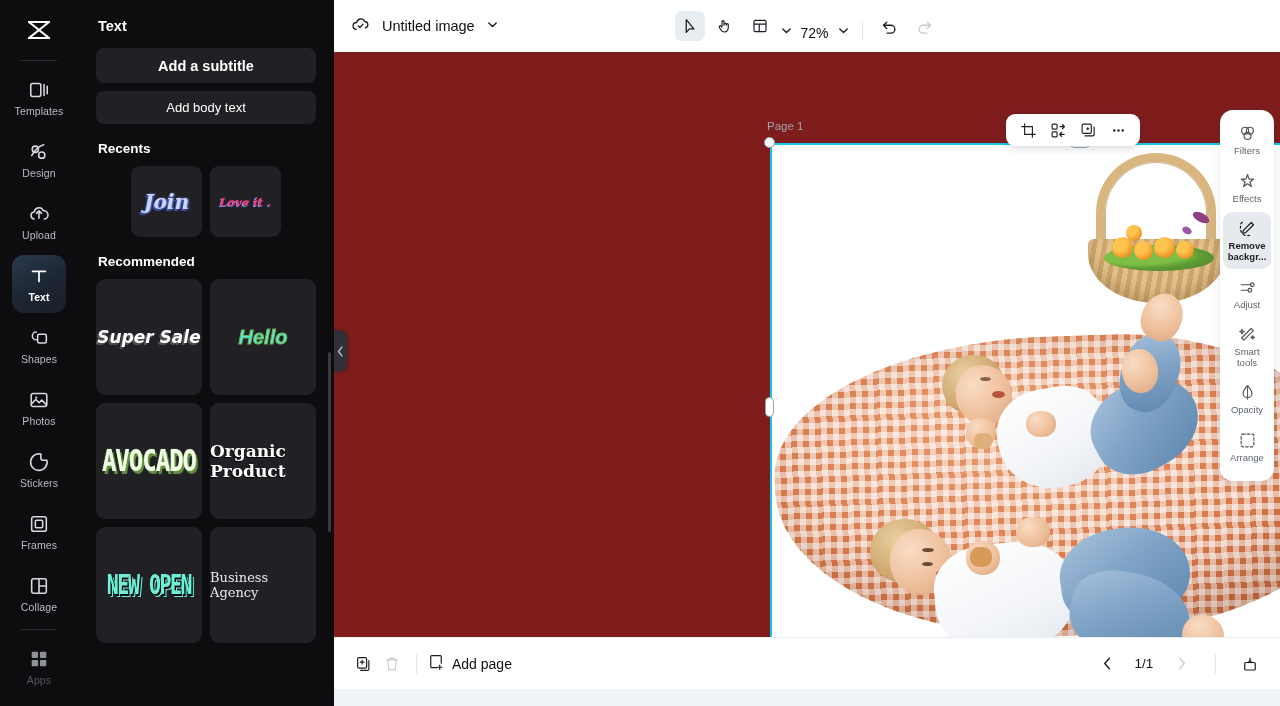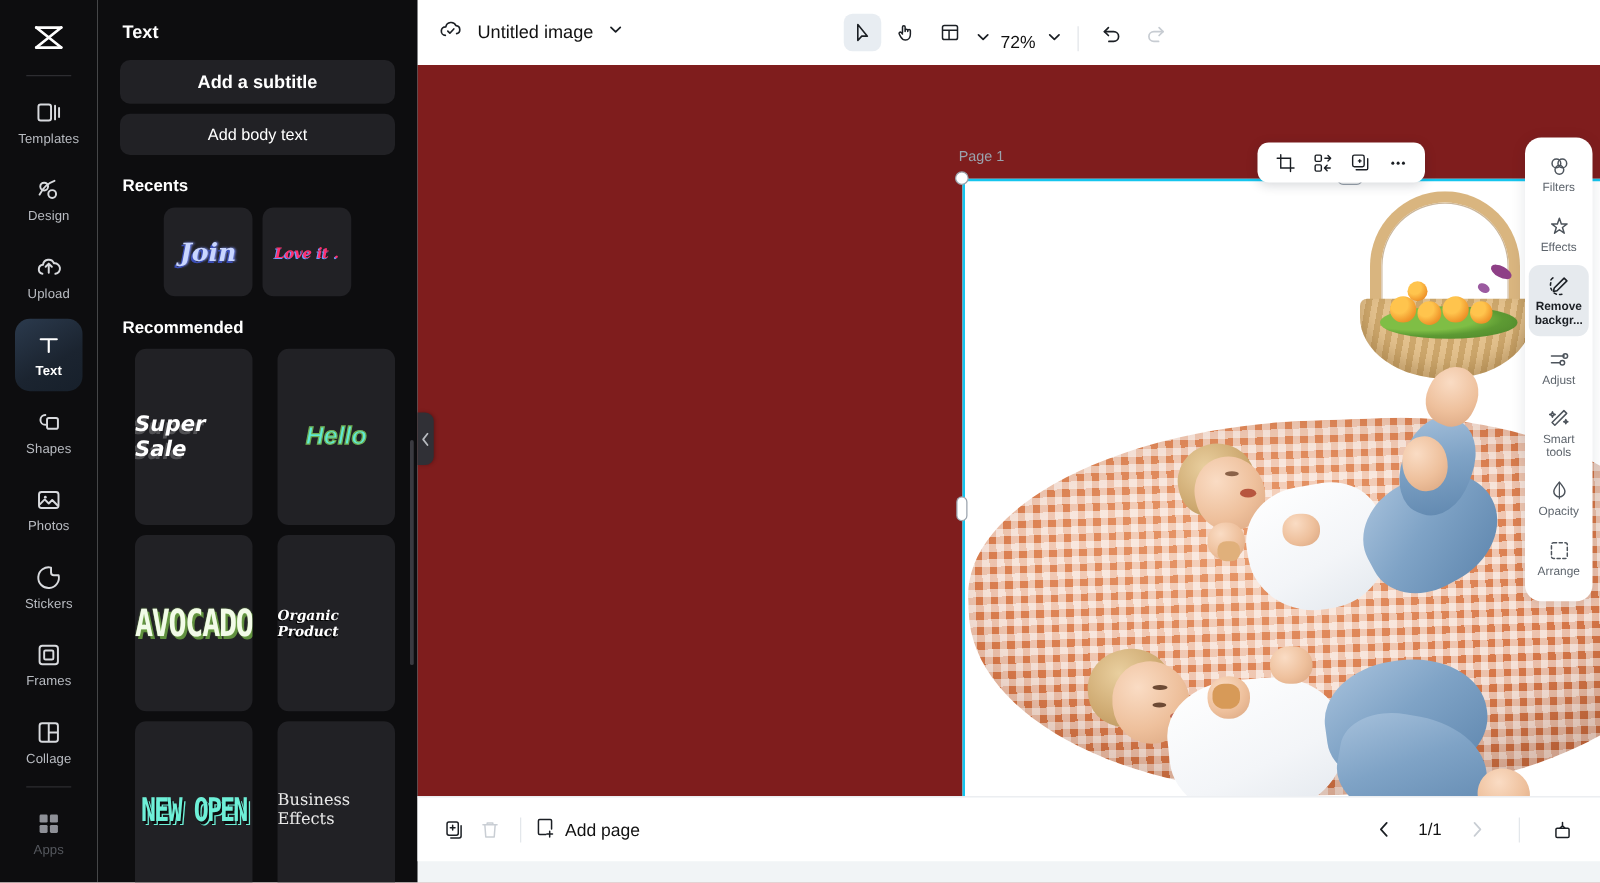--- a/index.html
+++ b/index.html
@@ -54,27 +54,27 @@
     font-size: 20px; color:#c9d6ff;
     text-shadow: -1.5px 1.5px 0 #3c4fb8, 1px 0 2px #7f92ff;
   }
   .rec-love {
     font-family: "DejaVu Serif", serif; font-style: italic; font-weight: 700;
     font-size: 11.5px; color:#ff2f6e;
     text-shadow: -1px 1px 0 #6a9bff;
   }
   .grid2 { display:grid; grid-template-columns: 1fr 1fr; gap: 8px 8px; }
   .g-card {
-    height: 141px; background:#212125; border-radius: 9px;
-    display:flex; align-items:center; justify-content:center; cursor:pointer; overflow:hidden;margin-left:12px;
+    height: 116px; background:#212125; border-radius: 9px;
+    display:flex; align-items:center; justify-content:center; cursor:pointer; overflow:hidden;
   }
   .g1 { font-family:"DejaVu Sans", sans-serif; font-style:italic; font-weight:700; font-size:17px; color:#fff; text-shadow: -2px 2px 0 rgba(255,255,255,.22); }
   .g2 { font-family:Liberation Sans, sans-serif; font-style:italic; font-weight:700; font-size:20px; color:#5eead4; -webkit-text-stroke:1px #6fae52; }
   .g3 { font-family:"DejaVu Sans Mono", monospace; font-weight:700; font-size:24px; color:#f2fbe8; letter-spacing:-1px; text-shadow: 0 0 1px #8dc163, 2px 2px 0 #5f8f3e; transform: scaleY(1.25); }
-  .g4 { font-family:"DejaVu Serif", serif; font-style:italic; font-weight:700; font-size:11px; color:#fff; text-shadow:-1px 1px 0 rgba(0,0,0,.9); }
+  .g4 { font-family:"DejaVu Serif", serif; font-weight:700; font-size:17px; color:#fff; text-shadow:-1px 1px 0 rgba(0,0,0,.9); }
   .g5 { font-family:"DejaVu Sans Mono", monospace; font-weight:700; font-size:20px; color:#6ef0d8; letter-spacing:-1.5px; text-shadow: 1.5px 1.5px 0 #0d0d0f, 2.5px 2.5px 0 #6ef0d8; transform: scaleY(1.3); }
   .g6 { font-family:"DejaVu Serif", serif; font-size:13px; color:#e8e8e8; }
   .panel-scroll { position:absolute; right:3px; top:352px; width:3px; height:180px; background:#3a3a40; border-radius:2px; }
   .panel-collapse {
     position:absolute; left:334px; top:330px; width:13px; height:42px;
     background:#303036; border-radius: 0 7px 7px 0; z-index: 7;
     display:flex; align-items:center; justify-content:center; cursor:pointer;
     box-shadow: 1px 0 3px rgba(0,0,0,.25);
   }
 
@@ -309,21 +309,21 @@
       <div class="g-card">
           <span class="g3">AVOCADO</span>
         </div>
       <div class="g-card">
           <span class="g4">Organic Product</span>
         </div>
       <div class="g-card">
           <span class="g5">NEW OPEN</span>
         </div>
       <div class="g-card">
-          <span class="g6">Business Effects</span>
+          <span class="g6">Business Agency</span>
         </div>
     </div>
     <div class="panel-scroll"></div>
   </div>
 
   <div class="panel-collapse">
     <svg width="7" height="11" viewBox="0 0 7 11" fill="none" stroke="#b7babf" stroke-width="1.4" stroke-linecap="round" stroke-linejoin="round">
         <path d="M5 1 1.5 5.5 5 10"></path>
       </svg>
   </div>

